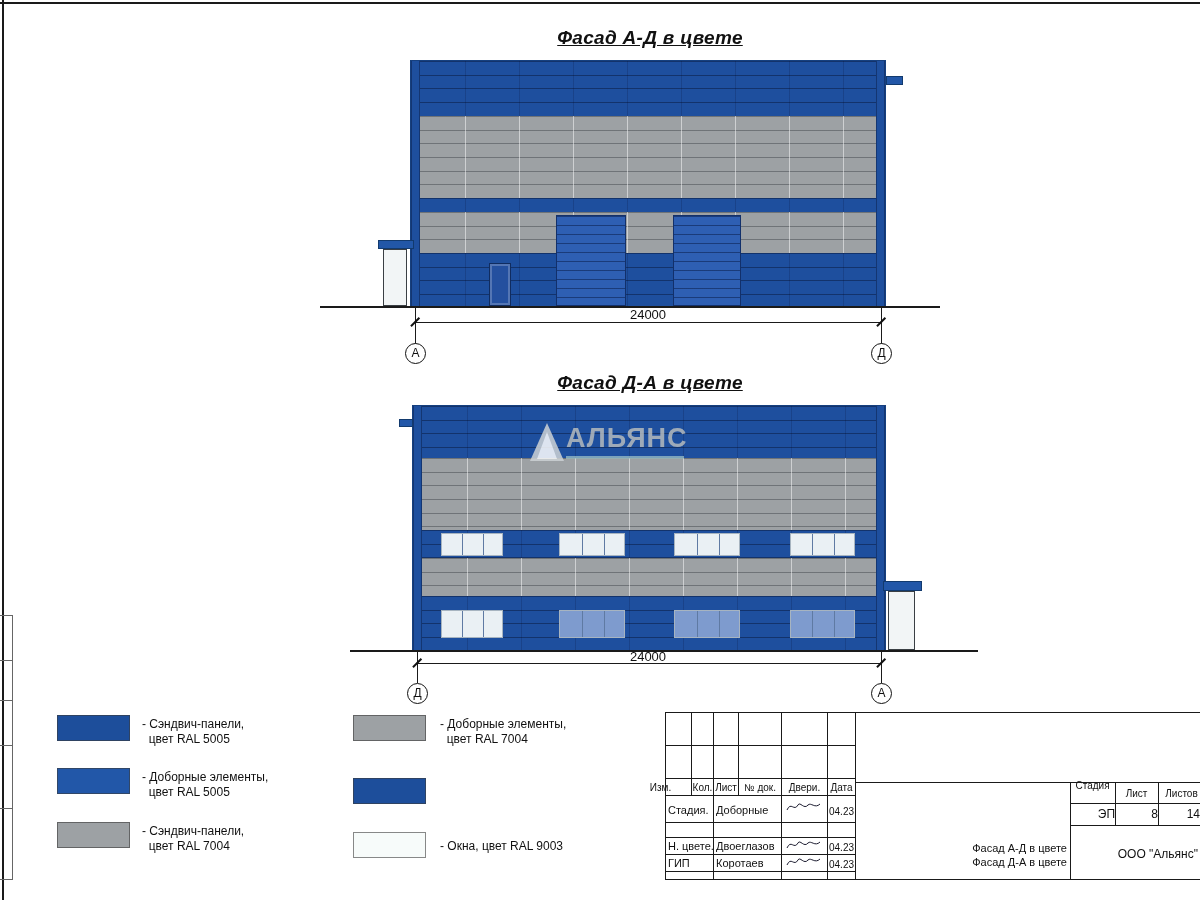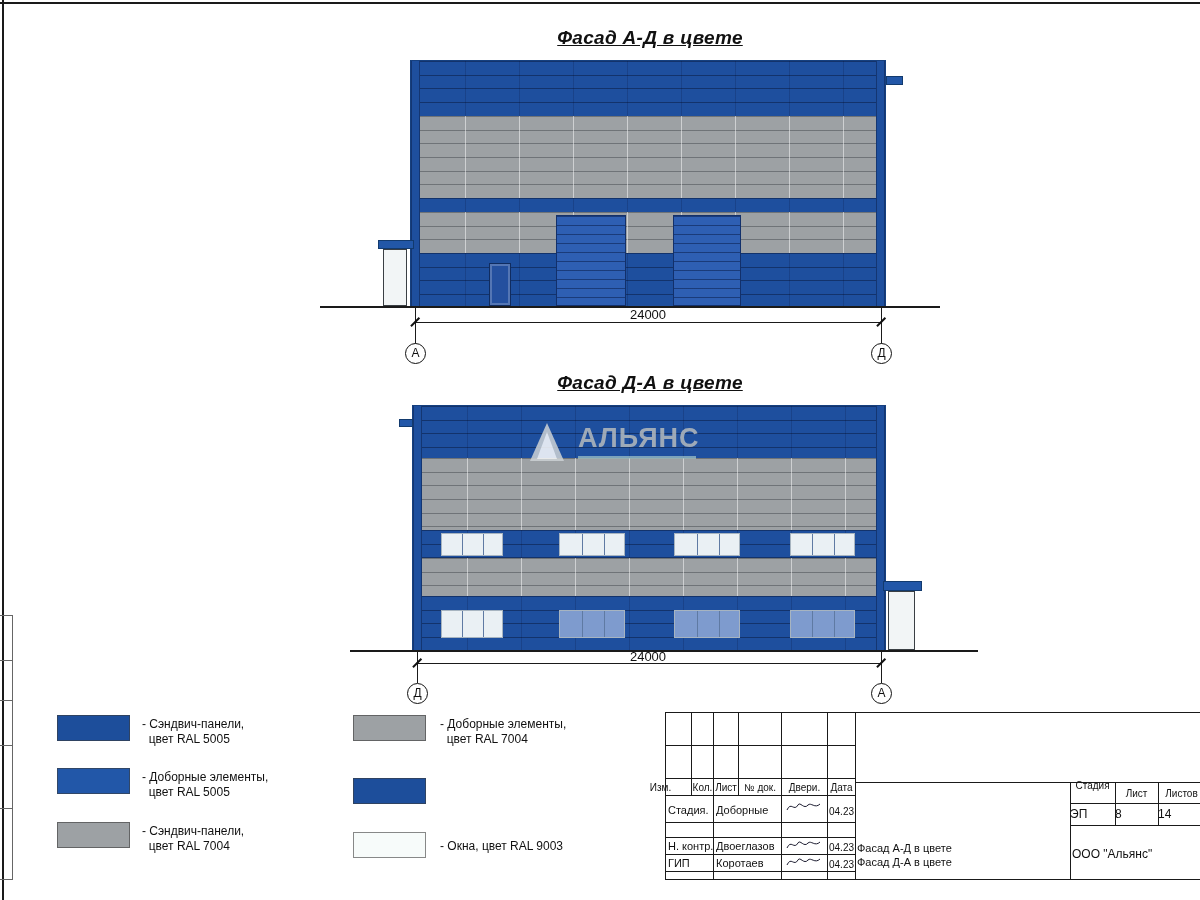--- a/index.html
+++ b/index.html
@@ -34,23 +34,23 @@
   .win.tint{background:#7E9BCE}
   .win .mull{position:absolute;top:0;bottom:0;width:1px;background:#5f7aa3}
   .mk{position:absolute;width:21px;height:21px;border:1px solid #111;border-radius:50%;
       background:#fff;font-size:12px;line-height:19px;text-align:center}
   .dimtxt{position:absolute;font-size:13px;text-align:center}
   .tick{position:absolute;width:12px;height:1.5px;background:#111;transform:rotate(-45deg)}
   .swatch{position:absolute;width:73px;height:26px;border:1px solid rgba(60,60,60,.6)}
   .legend-label{position:absolute;font-size:12px;line-height:14.5px;white-space:pre-wrap}
   .tb-th{position:absolute;font-size:10px;line-height:13px;text-align:center;white-space:nowrap}
   .tb-cell{position:absolute;font-size:11px;line-height:13px;white-space:nowrap}
-  .tb-center{text-align:left}
+  .tb-center{text-align:right}
   .pre{white-space:pre-line}
-  .wm{position:absolute;display:flex;align-items:center;gap:12px;opacity:.85;z-index:3}
+  .wm{position:absolute;display:flex;align-items:center;gap:0;opacity:.85;z-index:3}
   .wm-text{font-size:27px;font-weight:bold;color:#b5babd;letter-spacing:1px;line-height:1}
   .wm-tag{width:118px;height:3px;background:#a9caca;margin-top:4px;opacity:.8}
   .gray-ln{background:#666}
 </style>
 </head>
 <body>
 
 <div class="sheet">
 
   <div class="ln" style="left:0;top:2px;width:1200px;height:2px"></div>
@@ -213,21 +213,21 @@
   <div class="tb-th" style="left:782px;top:781px;width:45px">Двери.</div>
   <div class="tb-th" style="left:828px;top:781px;width:27px">Дата</div>
 
   <div class="tb-cell" style="left:668px;top:804px">Стадия.</div>
   <div class="tb-cell" style="left:716px;top:804px">Доборные</div>
   <svg class="abs" style="left:784px;top:798px" width="40" height="18" viewBox="0 0 40 18">
       <path d="M3 12 C7 3 10 14 14 7 C16 3 20 12 24 7 C27 4 31 11 36 6" stroke="#1a1a2e" stroke-width="1" fill="none"></path>
     </svg>
   <div class="tb-th" style="left:828px;top:805px;width:27px">04.23</div>
 
-  <div class="tb-cell" style="left:668px;top:840px">Н. контр.</div>
+  <div class="tb-cell" style="left:668px;top:840px">Н. цвете.</div>
   <div class="tb-cell" style="left:716px;top:840px">Двоеглазов</div>
   <svg class="abs" style="left:784px;top:836px" width="40" height="18" viewBox="0 0 40 18">
       <path d="M3 12 C7 3 10 14 14 7 C16 3 20 12 24 7 C27 4 31 11 36 6" stroke="#1a1a2e" stroke-width="1" fill="none"></path>
     </svg>
   <div class="tb-th" style="left:828px;top:841px;width:27px">04.23</div>
 
   <div class="tb-cell" style="left:668px;top:857px">ГИП</div>
   <div class="tb-cell" style="left:716px;top:857px">Коротаев</div>
   <svg class="abs" style="left:784px;top:853px" width="40" height="18" viewBox="0 0 40 18">
       <path d="M3 12 C7 3 10 14 14 7 C16 3 20 12 24 7 C27 4 31 11 36 6" stroke="#1a1a2e" stroke-width="1" fill="none"></path>

